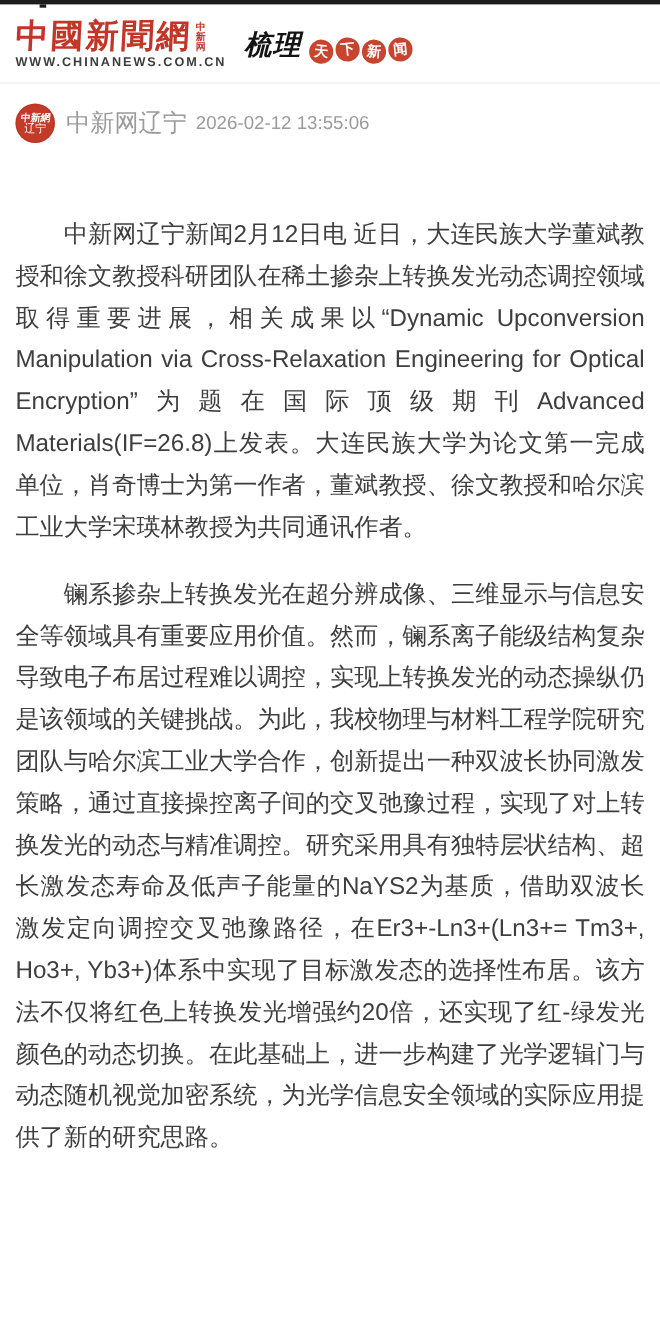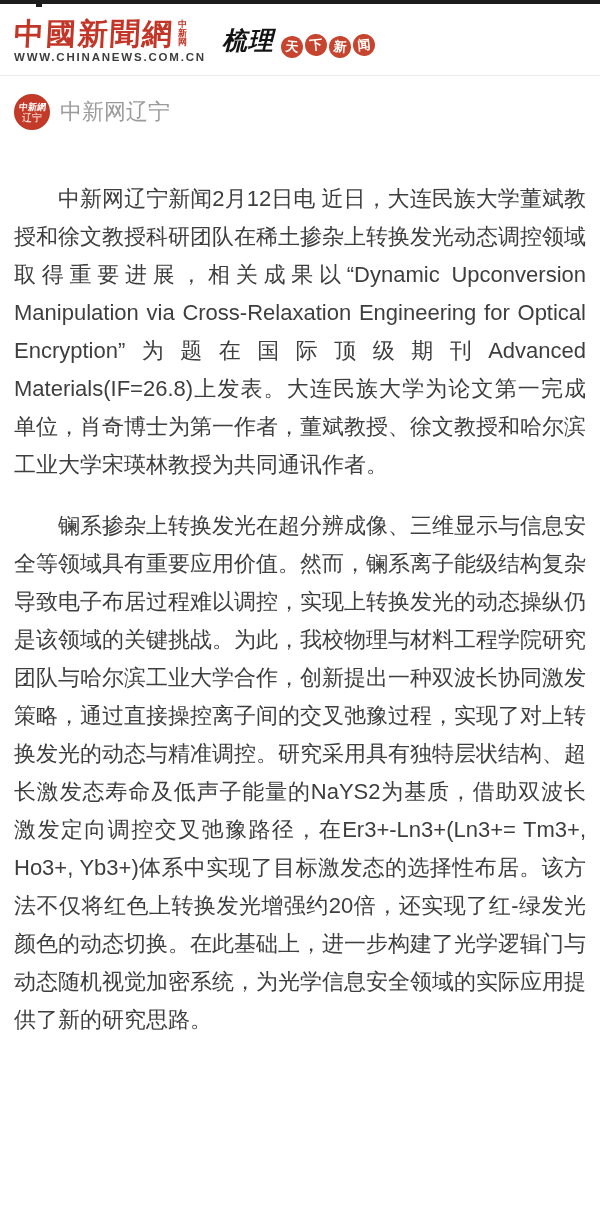--- a/index.html
+++ b/index.html
@@ -36,21 +36,21 @@
   h1.title{margin:19px 0 0 0;font-size:29px;line-height:45px;font-weight:700;color:var(--title-color);letter-spacing:0.5px;}
 
   .meta{margin-top:18px;display:flex;align-items:center;}
   .avatar{width:36px;height:36px;border-radius:50%;background:var(--avatar-red);display:inline-flex;flex-direction:column;align-items:center;justify-content:center;flex:0 0 auto;box-shadow:inset 0 0 0 1px rgba(0,0,0,0.06);cursor:pointer;}
   .avatar .av1{color:#fff;font-size:9px;line-height:10px;font-family:"Liberation Serif","DejaVu Serif",serif;font-weight:700;transform:skewX(-6deg);}
   .avatar .av2{color:#fff;font-size:10px;line-height:11px;font-weight:400;}
   .source-name{margin-left:10px;font-size:22px;color:var(--meta-gray);}
   .timestamp{margin-left:8px;font-size:17px;color:var(--meta-gray);}
 
   p.para{margin:0;font-size:22px;line-height:38px;color:var(--text-color);text-align:justify;text-indent:2em;}
-  p.para:first-of-type{margin-top:50px;}
+  p.para:first-of-type{margin-top:64px;}
   p.para + p.para{margin-top:23px;}
 </style>
 </head>
 <body>
 
 <div class="page">
 
   <div class="top-bar">
     <span class="notch"></span>
   </div>
@@ -78,19 +78,20 @@
   </header>
 
   <main class="article">
 
     <div class="meta">
       <span class="avatar">
         <span class="av1">中新網</span>
         <span class="av2">辽宁</span>
       </span>
       <span class="source-name">中新网辽宁</span>
+      <span class="timestamp">2026-02-12 13:55:06</span>
     </div>
 
     <p class="para">中新网辽宁新闻2月12日电 近日，大连民族大学董斌教授和徐文教授科研团队在稀土掺杂上转换发光动态调控领域取得重要进展，相关成果以“Dynamic Upconversion Manipulation via Cross-Relaxation Engineering for Optical Encryption”为题在国际顶级期刊Advanced Materials(IF=26.8)上发表。大连民族大学为论文第一完成单位，肖奇博士为第一作者，董斌教授、徐文教授和哈尔滨工业大学宋瑛林教授为共同通讯作者。</p>
     <p class="para">镧系掺杂上转换发光在超分辨成像、三维显示与信息安全等领域具有重要应用价值。然而，镧系离子能级结构复杂导致电子布居过程难以调控，实现上转换发光的动态操纵仍是该领域的关键挑战。为此，我校物理与材料工程学院研究团队与哈尔滨工业大学合作，创新提出一种双波长协同激发策略，通过直接操控离子间的交叉弛豫过程，实现了对上转换发光的动态与精准调控。研究采用具有独特层状结构、超长激发态寿命及低声子能量的NaYS2为基质，借助双波长激发定向调控交叉弛豫路径，在Er3+-Ln3+(Ln3+= Tm3+, Ho3+, Yb3+)体系中实现了目标激发态的选择性布居。该方法不仅将红色上转换发光增强约20倍，还实现了红-绿发光颜色的动态切换。在此基础上，进一步构建了光学逻辑门与动态随机视觉加密系统，为光学信息安全领域的实际应用提供了新的研究思路。</p>
   </main>
 
 </div>
 
 </body></html>

